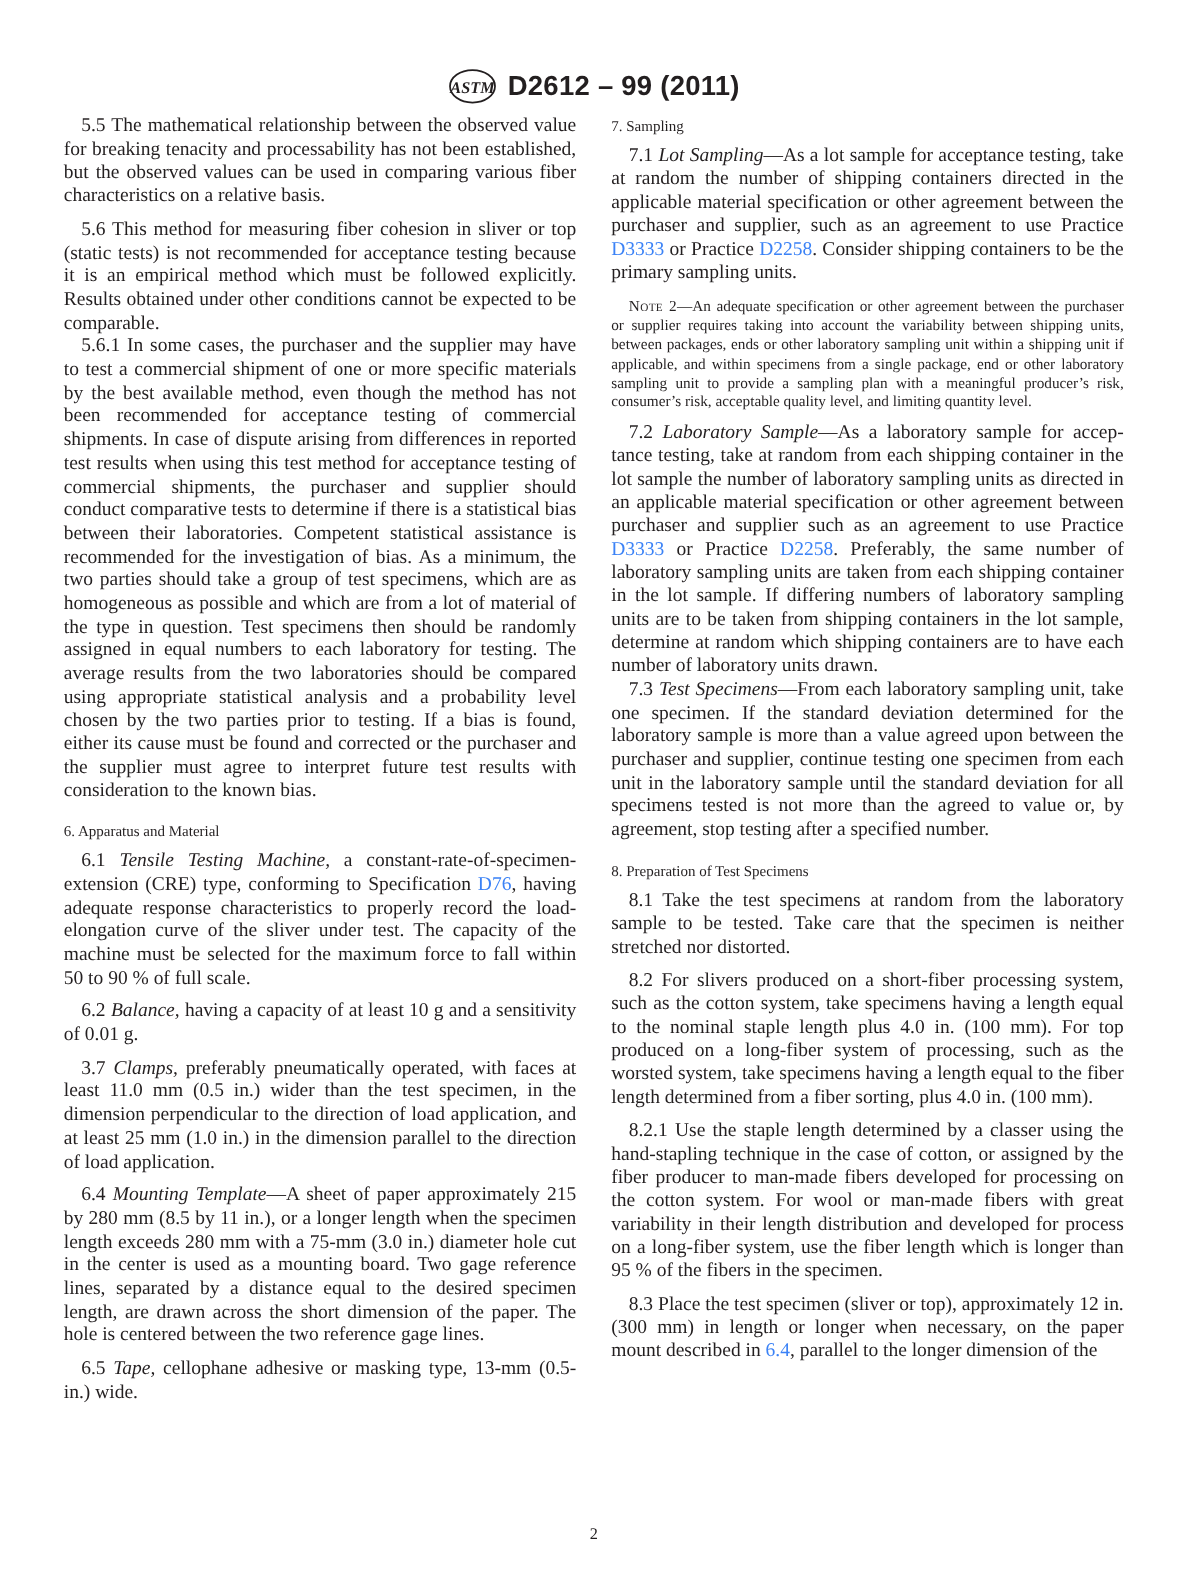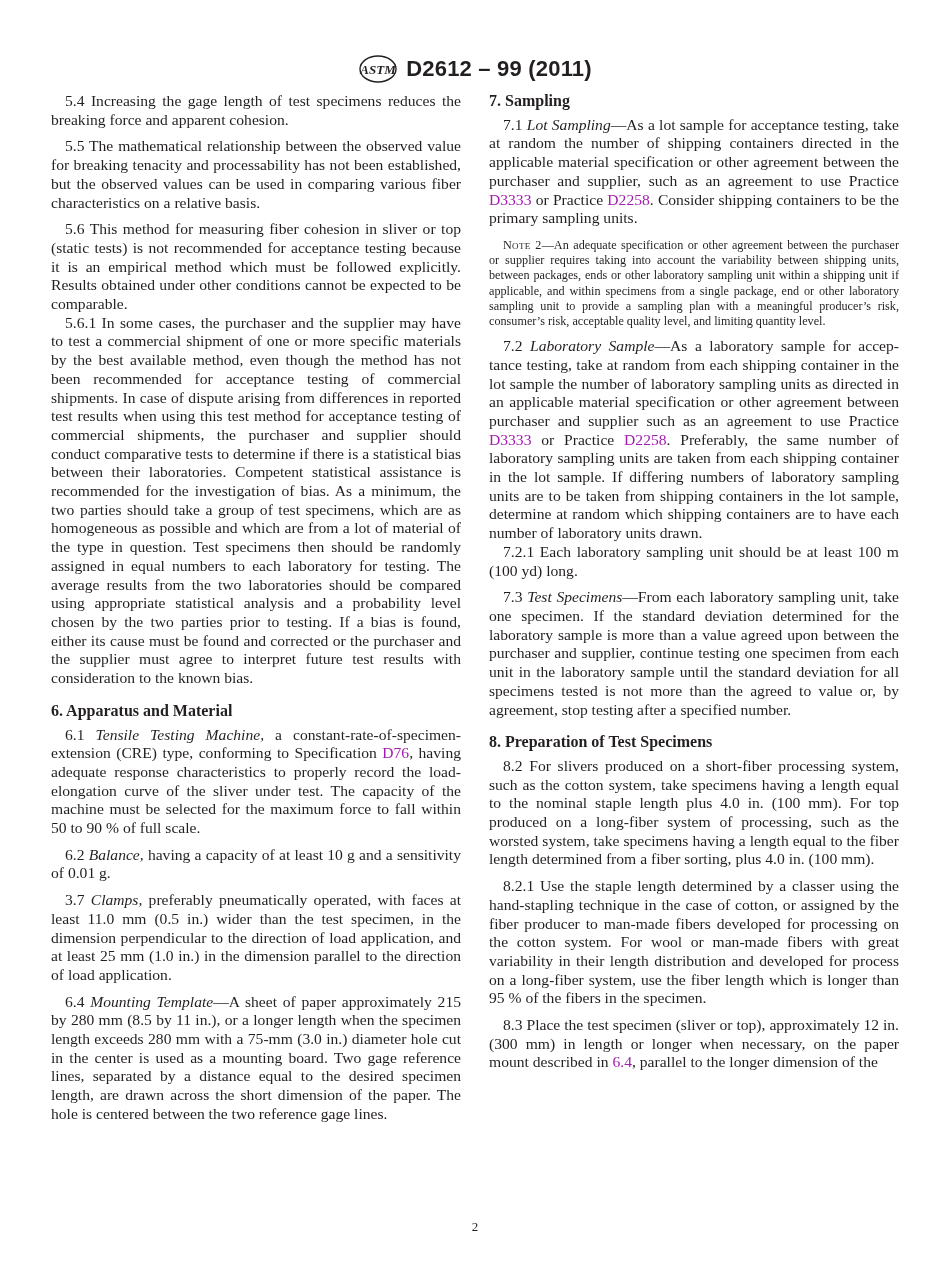--- a/index.html
+++ b/index.html
@@ -5,61 +5,61 @@
   html, body { margin: 0; padding: 0; background: #ffffff; }
   body { width: 950px; height: 1272px; position: relative; overflow: hidden; color: #231f20; }
   .header { position: absolute; top: 52px; left: 0; width: 950px; height: 34px; display: flex; justify-content: center; align-items: center; }
   .logo { width: 40px; height: 30px; margin-right: 8px; }
   .doc-id { font-family: "Liberation Sans", sans-serif; font-weight: bold; font-size: 22px; letter-spacing: 0.2px; }
   .col { position: absolute; top: 92px; font-family: "Liberation Serif", serif; font-size: 15.6px; line-height: 18.7px; text-align: justify; }
   .col-left { left: 51px; width: 410px; }
   .col-right { left: 489px; width: 410px; }
   p { margin: 0 0 8px 0; text-indent: 14px; hyphens: manual; }
   p.tight { margin-bottom: 0; }
-  h2 { font-size: 16px; font-weight: bold; margin: 0 0 5px 0; }
+  h2 { font-size: 12px; font-weight: normal; margin: 0 0 5px 0; }
   h2.sp { margin-top: 14px; }
   em { font-style: italic; }
-  .link { color: #a21caf; }
+  .link { color: #3b82f6; }
   .note { font-size: 12.2px; line-height: 15.2px; margin: 10px 0 8px 0; text-indent: 14px; }
   .note-label { font-variant: small-caps; letter-spacing: 0.3px; }
   .page-num { position: absolute; top: 1219px; left: 0; width: 950px; text-align: center; font-family: "Liberation Serif", serif; font-size: 13px; }
 </style>
 </head>
 <body>
 
 <div class="header">
   <svg class="logo" viewBox="0 0 40 30">
     <ellipse cx="20" cy="15" rx="18" ry="13" fill="none" stroke="#231f20" stroke-width="1.4"></ellipse>
     <text x="20" y="20" text-anchor="middle" font-family="Liberation Serif, serif" font-size="13" font-weight="bold" font-style="italic" fill="#231f20">ASTM</text>
   </svg>
   <span class="doc-id">D2612 – 99 (2011)</span>
 </div>
 
 <div class="col col-left">
-  <p>5.4  Increasing the gage length of test specimens reduces the breaking force and apparent cohesion.</p>
   <p>5.5 The mathematical relationship between the observed value for breaking tenacity and processability has not been established, but the observed values can be used in comparing various fiber characteristics on a relative basis.</p>
   <p class="tight">5.6 This method for measuring fiber cohesion in sliver or top (static tests) is not recommended for acceptance testing because it is an empirical method which must be followed explicitly. Results obtained under other conditions cannot be expected to be comparable.</p>
   <p>5.6.1 In some cases, the purchaser and the supplier may have to test a commercial shipment of one or more specific materials by the best available method, even though the method has not been recommended for acceptance testing of commercial shipments. In case of dispute arising from differ­ences in reported test results when using this test method for acceptance testing of commercial shipments, the purchaser and supplier should conduct comparative tests to determine if there is a statistical bias between their laboratories. Competent statistical assistance is recommended for the investigation of bias. As a minimum, the two parties should take a group of test specimens, which are as homogeneous as possible and which are from a lot of material of the type in question. Test specimens then should be randomly assigned in equal numbers to each laboratory for testing. The average results from the two laboratories should be compared using appropriate statistical analysis and a probability level chosen by the two parties prior to testing. If a bias is found, either its cause must be found and corrected or the purchaser and the supplier must agree to interpret future test results with consideration to the known bias.</p>
 
   <h2 class="sp">6.  Apparatus and Material</h2>
   <p><span>6.1 </span><em>Tensile Testing Machine,</em><span> a constant-rate-of-specimen-extension (CRE) type, conforming to Specification </span><span class="link">D76</span><span>, hav­ing adequate response characteristics to properly record the load-elongation curve of the sliver under test. The capacity of the machine must be selected for the maximum force to fall within 50 to 90 % of full scale.</span></p>
   <p><span>6.2 </span><em>Balance,</em><span> having a capacity of at least 10 g and a sensitivity of 0.01 g.</span></p>
   <p><span>3.7 </span><em>Clamps,</em><span> preferably pneumatically operated, with faces at least 11.0 mm (0.5 in.) wider than the test specimen, in the dimension perpendicular to the direction of load application, and at least 25 mm (1.0 in.) in the dimension parallel to the direction of load application.</span></p>
   <p><span>6.4 </span><em>Mounting Template</em><span>—A sheet of paper approximately 215 by 280 mm (8.5 by 11 in.), or a longer length when the specimen length exceeds 280 mm with a 75-mm (3.0 in.) diameter hole cut in the center is used as a mounting board. Two gage reference lines, separated by a distance equal to the desired specimen length, are drawn across the short dimension of the paper. The hole is centered between the two reference gage lines.</span></p>
+  <p><span>6.5 </span><em>Tape,</em><span> cellophane adhesive or masking type, 13-mm (0.5-in.) wide.</span></p>
 </div>
 
 <div class="col col-right">
   <h2>7.  Sampling</h2>
   <p><span>7.1 </span><em>Lot Sampling</em><span>—As a lot sample for acceptance testing, take at random the number of shipping containers directed in the applicable material specification or other agreement be­tween the purchaser and supplier, such as an agreement to use Practice </span><span class="link">D3333</span><span> or Practice </span><span class="link">D2258</span><span>. Consider shipping contain­ers to be the primary sampling units.</span></p>
 
   <p class="note"><span class="note-label">Note 2</span><span>—An adequate specification or other agreement between the purchaser or supplier requires taking into account the variability between shipping units, between packages, ends or other laboratory sampling unit within a shipping unit if applicable, and within specimens from a single package, end or other laboratory sampling unit to provide a sampling plan with a meaningful producer’s risk, consumer’s risk, acceptable quality level, and limiting quantity level.</span></p>
 
   <p class="tight"><span>7.2 </span><em>Laboratory Sample</em><span>—As a laboratory sample for accep­tance testing, take at random from each shipping container in the lot sample the number of laboratory sampling units as directed in an applicable material specification or other agree­ment between purchaser and supplier such as an agreement to use Practice </span><span class="link">D3333</span><span> or Practice </span><span class="link">D2258</span><span>. Preferably, the same number of laboratory sampling units are taken from each shipping container in the lot sample. If differing numbers of laboratory sampling units are to be taken from shipping containers in the lot sample, determine at random which shipping containers are to have each number of laboratory units drawn.</span></p>
-  <p>7.2.1  Each laboratory sampling unit should be at least 100 m (100 yd) long.</p>
   <p><span>7.3 </span><em>Test Specimens</em><span>—From each laboratory sampling unit, take one specimen. If the standard deviation determined for the laboratory sample is more than a value agreed upon between the purchaser and supplier, continue testing one specimen from each unit in the laboratory sample until the standard deviation for all specimens tested is not more than the agreed to value or, by agreement, stop testing after a specified number.</span></p>
 
   <h2 class="sp">8.  Preparation of Test Specimens</h2>
+  <p>8.1  Take the test specimens at random from the laboratory sample to be tested. Take care that the specimen is neither stretched nor distorted.</p>
   <p>8.2  For slivers produced on a short-fiber processing system, such as the cotton system, take specimens having a length equal to the nominal staple length plus 4.0 in. (100 mm). For top produced on a long-fiber system of processing, such as the worsted system, take specimens having a length equal to the fiber length determined from a fiber sorting, plus 4.0 in. (100 mm).</p>
   <p>8.2.1  Use the staple length determined by a classer using the hand-stapling technique in the case of cotton, or assigned by the fiber producer to man-made fibers developed for processing on the cotton system. For wool or man-made fibers with great variability in their length distribution and developed for process on a long-fiber system, use the fiber length which is longer than 95 % of the fibers in the specimen.</p>
   <p><span>8.3  Place the test specimen (sliver or top), approximately 12 in. (300 mm) in length or longer when necessary, on the paper mount described in </span><span class="link">6.4</span><span>, parallel to the longer dimension of the</span></p>
 </div>
 
 <div class="page-num">2</div>
 
 </body></html>

